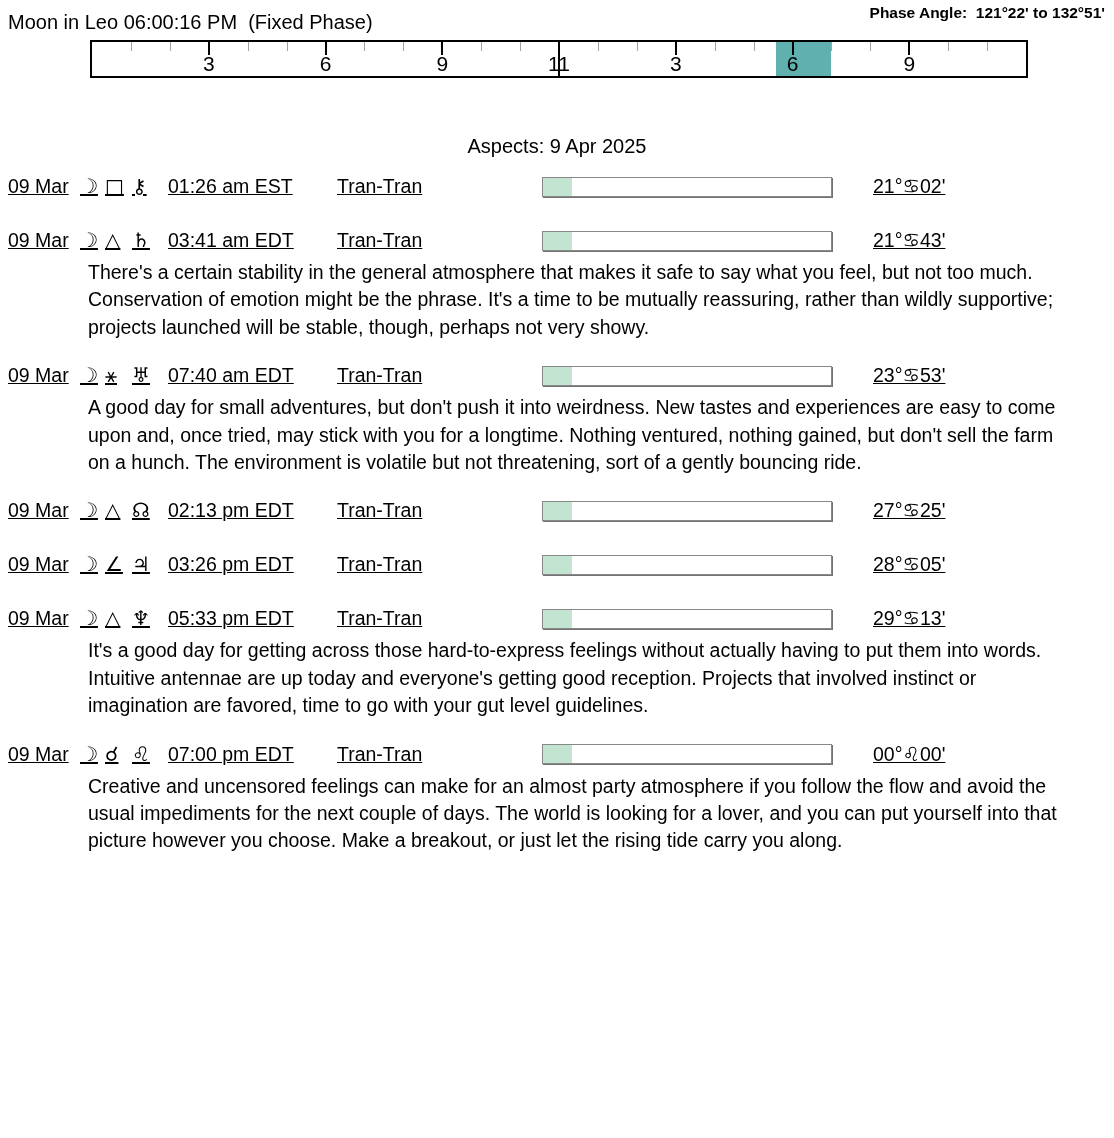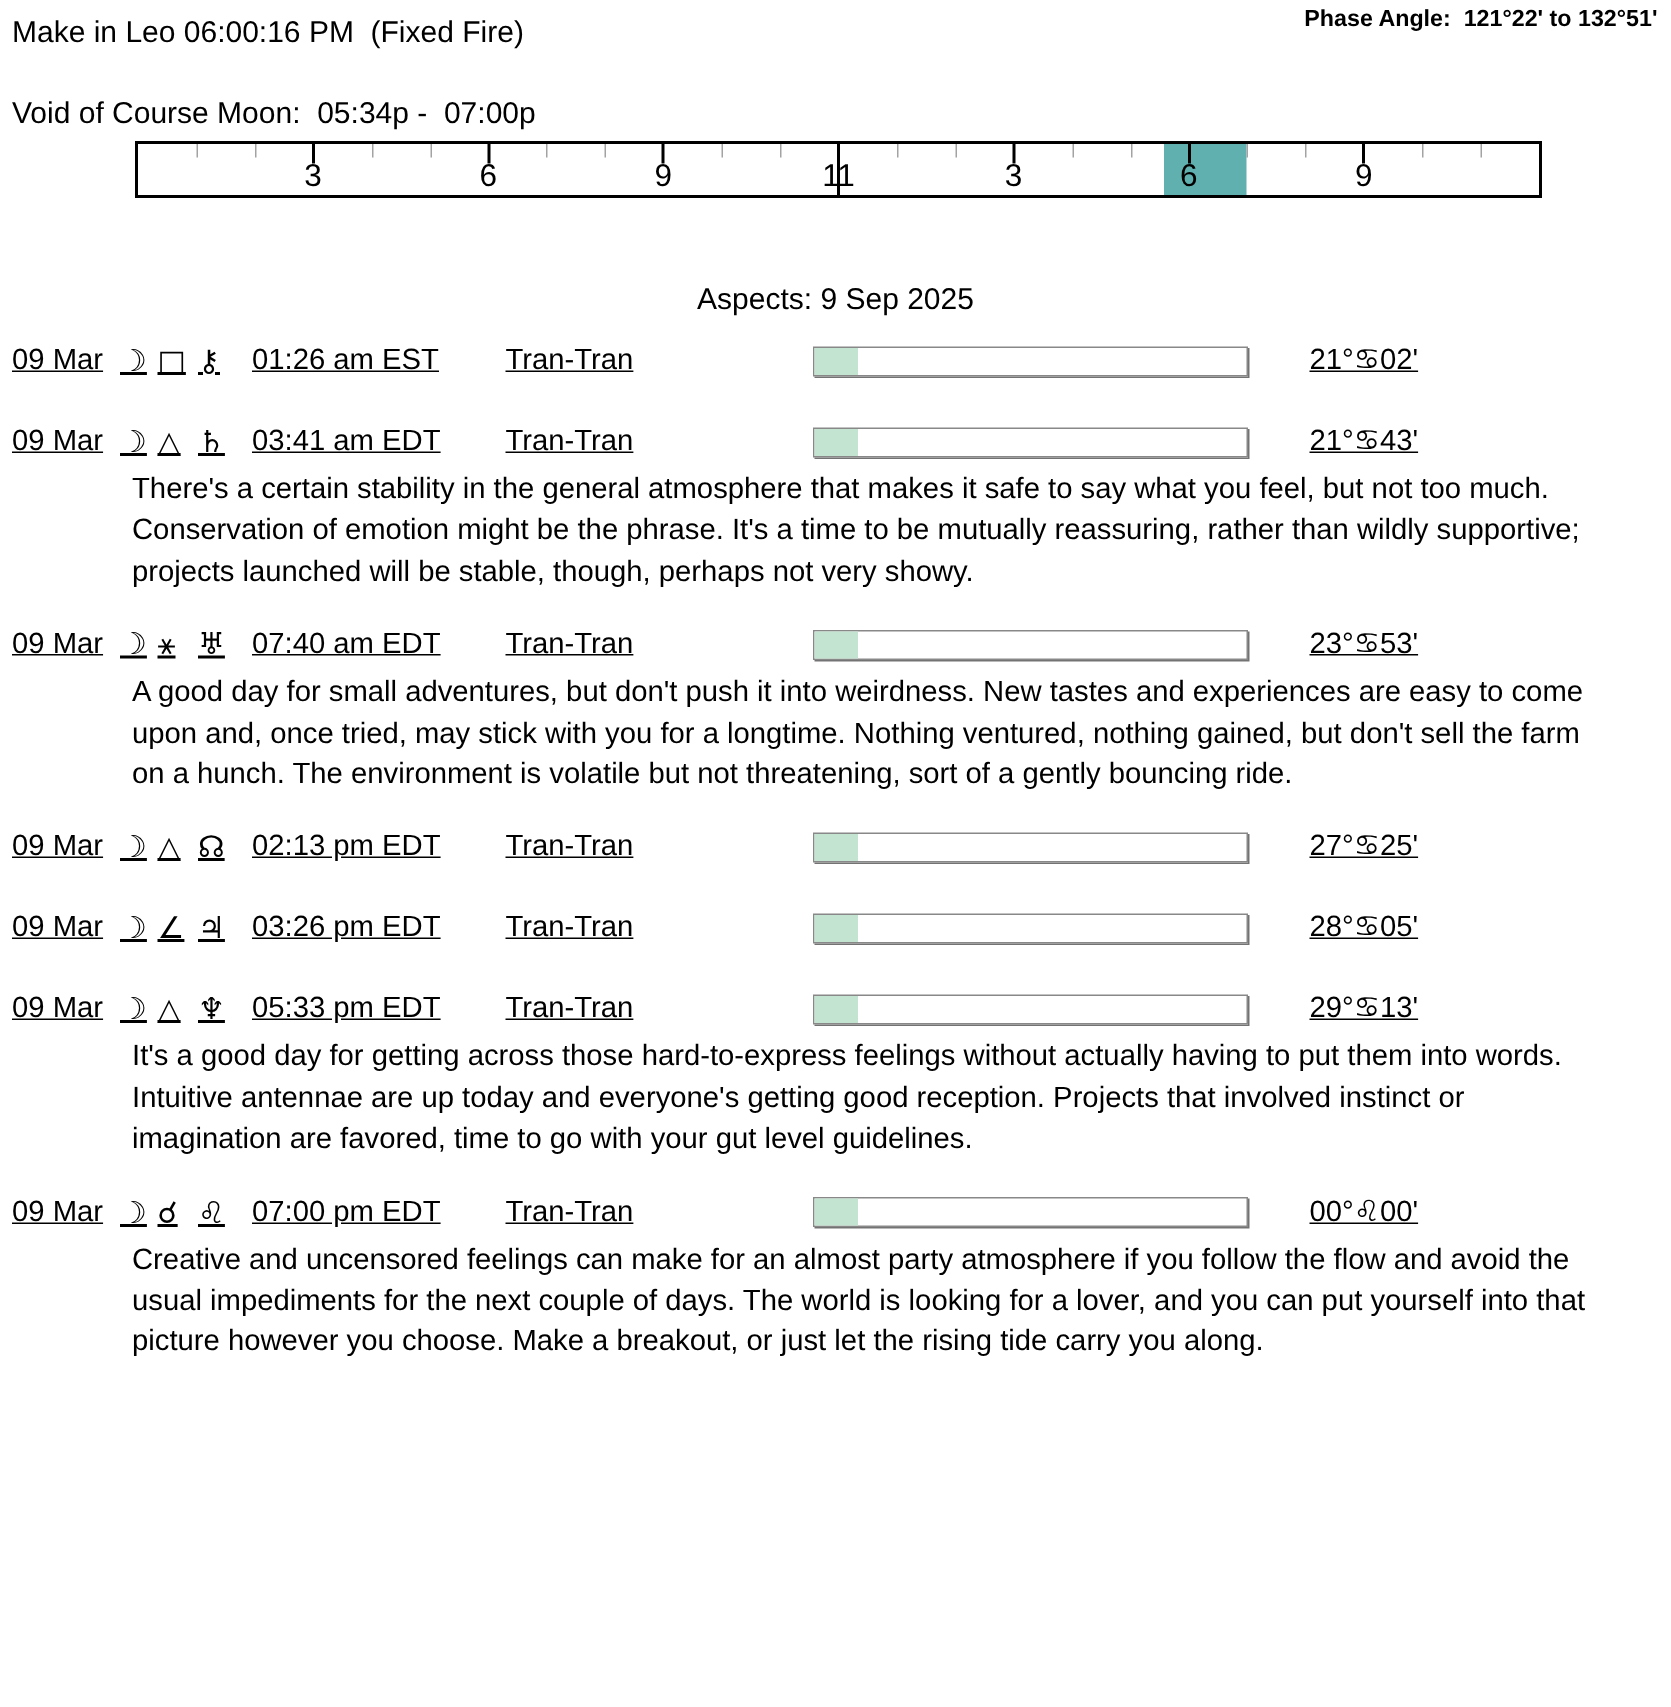--- a/index.html
+++ b/index.html
@@ -50,22 +50,21 @@
     margin:-25px 0 24px 88px;width:990px;
     font-size:19.5px;line-height:27.4px;
   }
 </style>
 </head>
 <body>
 
 <div class="phase-angle pre">Phase Angle:  121°22' to 132°51'</div>
 
 <div class="top-block">
-  <div class="topline pre">Make in Leo 06:00:16 PM  (Fixed Fire)</div>
-  <div class="topline pre">Void of Course Moon:  05:34p -  07:00p</div>
+  <div class="topline pre">Moon in Leo 06:00:16 PM  (Fixed Phase)</div>
 </div>
 
 <div class="ruler" id="ruler">
   <div class="hl" id="ruler-hl" style="left: 73.2083%; width: 5.95833%; background: rgb(95, 176, 174);"></div>
 <div class="tick" style="left: 4.16667%;"></div>
     <div class="tick" style="left: 8.33333%;"></div>
     <div class="tick major" style="left: 12.5%;"></div>
     <div class="tick" style="left: 16.6667%;"></div>
     <div class="tick" style="left: 20.8333%;"></div>
     <div class="tick major" style="left: 25%;"></div>
@@ -88,21 +87,21 @@
     <div class="tick" style="left: 95.8333%;"></div>
     <span class="rlabel" style="left: 12.5%;">3</span>
     <span class="rlabel" style="left: 25%;">6</span>
     <span class="rlabel" style="left: 37.5%;">9</span>
     <span class="rlabel" style="left: 50%;">11</span>
     <span class="rlabel" style="left: 62.5%;">3</span>
     <span class="rlabel" style="left: 75%;">6</span>
     <span class="rlabel" style="left: 87.5%;">9</span>
   </div>
 
-<div class="aspects-title">Aspects: 9 Sep 2025</div>
+<div class="aspects-title">Aspects: 9 Apr 2025</div>
 
 <div class="rows">
 
   <div class="arow">
     <span class="pre">09 Mar</span>
     <span class="glyph">☽</span>
     <span class="glyph">□</span>
     <span class="glyph">⚷</span>
     <span>01:26 am EST</span>
     <span>Tran-Tran</span>

